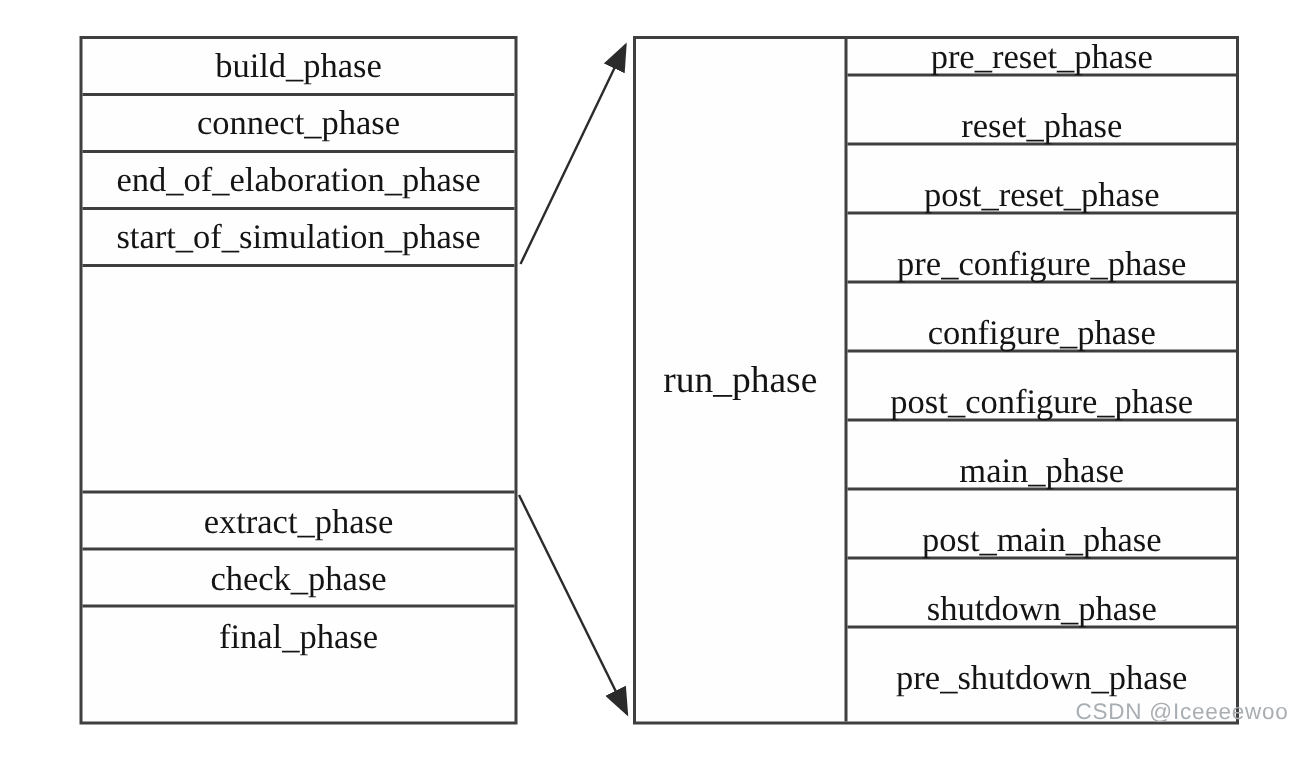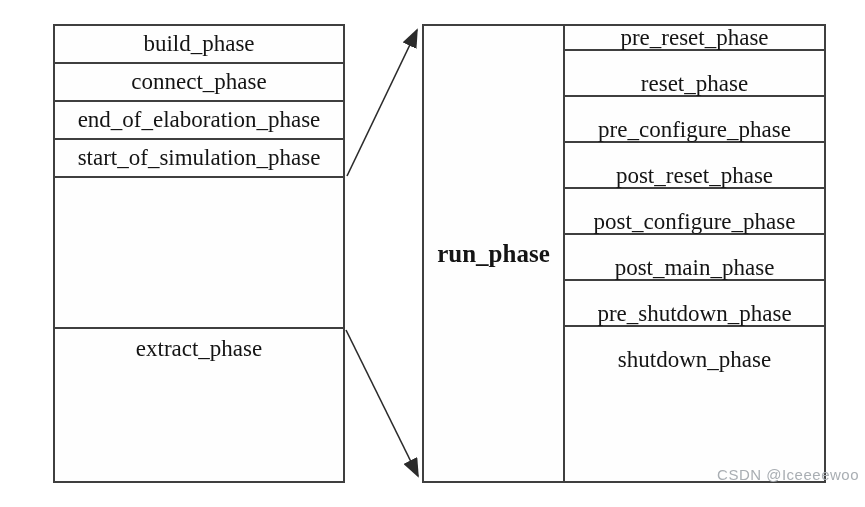--- a/index.html
+++ b/index.html
@@ -57,21 +57,20 @@
   .run-cell {
     width: 141px;
     flex: none;
     border-right: 2px solid #3f3f3f;
     box-sizing: border-box;
     display: flex;
     align-items: center;
     justify-content: center;
     font-size: 25px;
     white-space: nowrap;
-    font-weight: bold;
   }
   .sub-table {
     flex: 1;
     display: grid;
     grid-template-rows: repeat(12, 1fr);
     gap: 21px;
   }
 
   
   .arrows {
@@ -100,33 +99,37 @@
 
 <div class="canvas">
 
   <div class="left-table">
     <div class="cell">build_phase</div>
     <div class="cell">connect_phase</div>
     <div class="cell">end_of_elaboration_phase</div>
     <div class="cell">start_of_simulation_phase</div>
     <div class="cell"></div>
     <div class="cell">extract_phase</div>
+    <div class="cell">check_phase</div>
+    <div class="cell">final_phase</div>
   </div>
 
   <div class="right-box">
     <div class="run-cell">run_phase</div>
     <div class="sub-table">
       <div class="cell">pre_reset_phase</div>
       <div class="cell">reset_phase</div>
+      <div class="cell">post_reset_phase</div>
       <div class="cell">pre_configure_phase</div>
-      <div class="cell">post_reset_phase</div>
+      <div class="cell">configure_phase</div>
       <div class="cell">post_configure_phase</div>
+      <div class="cell">main_phase</div>
       <div class="cell">post_main_phase</div>
+      <div class="cell">shutdown_phase</div>
       <div class="cell">pre_shutdown_phase</div>
-      <div class="cell">shutdown_phase</div>
     </div>
   </div>
 
   <svg class="arrows" viewBox="0 0 865 507" xmlns="http://www.w3.org/2000/svg" aria-hidden="true">
     <defs>
       <marker id="arrowhead" viewBox="0 0 10 8" refX="9" refY="4" markerWidth="12" markerHeight="9.6" orient="auto-start-reverse">
         <path d="M0,0 L10,4 L0,8 z" fill="#2b2b2b"></path>
       </marker>
     </defs>
     <line x1="347" y1="176" x2="417" y2="30" stroke="#2b2b2b" stroke-width="1.6" marker-end="url(#arrowhead)"></line>

